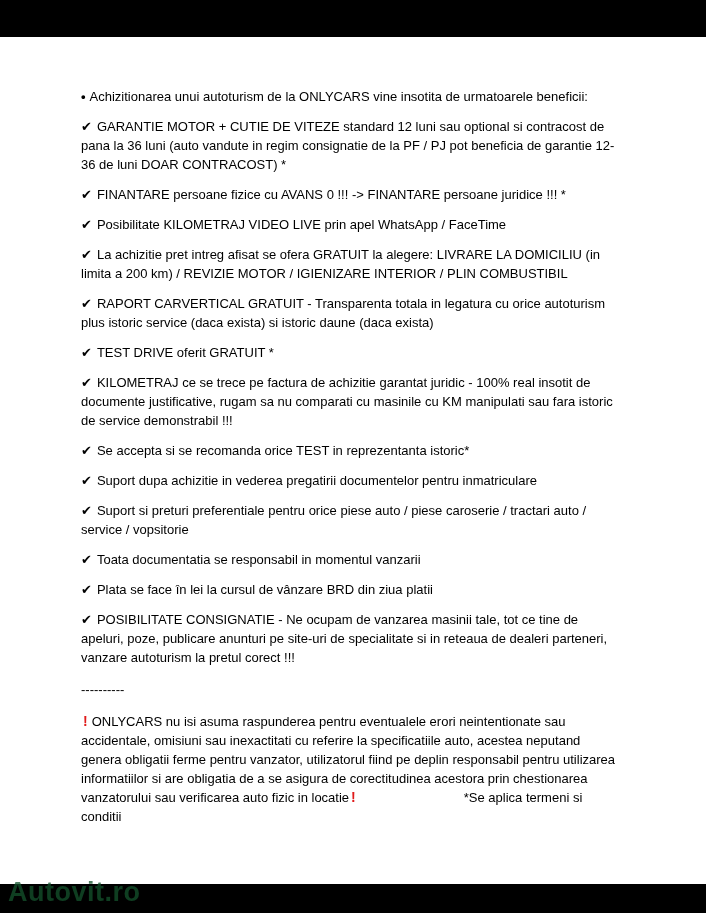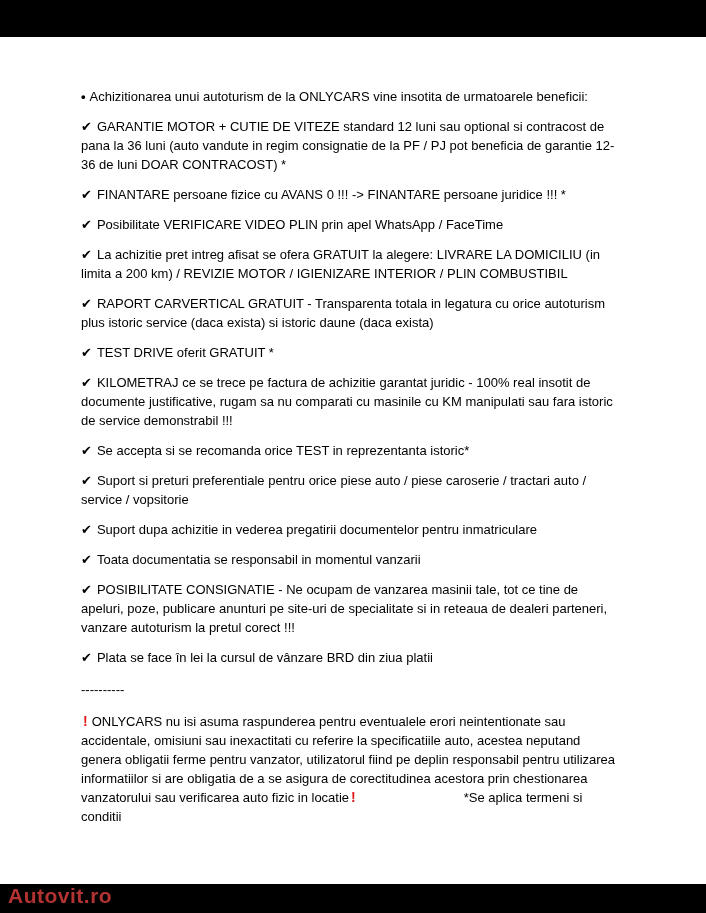--- a/index.html
+++ b/index.html
@@ -32,52 +32,52 @@
   .warn-glyph{
     color:#e01b1b;
     font-weight:bold;
     font-size:14px;
     padding:0 4px 0 2px;
   }
   .tail-spacer{display:inline-block;width:104px;}
   .watermark{
     position:absolute;
     left:8px;bottom:5px;
-    font-size:21px;
+    font-size:27px;
     font-weight:bold;
     letter-spacing:0.5px;
-    color:#ef4444;
+    color:#14532d;
     opacity:0.75;
     z-index:5;
     user-select:none;
     margin-top:32px;
   }
 </style>
 </head>
 <body>
 
 <div class="page">
   <div class="bar bar-top"></div>
 
   <div class="content">
     <div id="doc-paragraphs">
         <p class="para"><span class="bullet-glyph">•</span><span>Achizitionarea unui autoturism de la ONLYCARS vine insotita de urmatoarele beneficii:</span></p>
         <p class="para"><span class="check-glyph">✔</span><span>GARANTIE MOTOR + CUTIE DE VITEZE standard 12 luni sau optional si contracost de pana la 36 luni (auto vandute in regim consignatie de la PF / PJ pot beneficia de garantie 12-36 de luni DOAR CONTRACOST) *</span></p>
         <p class="para"><span class="check-glyph">✔</span><span>FINANTARE persoane fizice cu AVANS 0 !!! -&gt; FINANTARE persoane juridice !!! *</span></p>
-        <p class="para"><span class="check-glyph">✔</span><span>Posibilitate VERIFICARE VIDEO PLIN prin apel WhatsApp / FaceTime</span></p>
+        <p class="para"><span class="check-glyph">✔</span><span>Posibilitate KILOMETRAJ VIDEO LIVE prin apel WhatsApp / FaceTime</span></p>
         <p class="para"><span class="check-glyph">✔</span><span>La achizitie pret intreg afisat se ofera GRATUIT la alegere: LIVRARE LA DOMICILIU (in limita a 200 km) / REVIZIE MOTOR / IGIENIZARE INTERIOR / PLIN COMBUSTIBIL</span></p>
         <p class="para"><span class="check-glyph">✔</span><span>RAPORT CARVERTICAL GRATUIT - Transparenta totala in legatura cu orice autoturism plus istoric service (daca exista) si istoric daune (daca exista)</span></p>
         <p class="para"><span class="check-glyph">✔</span><span>TEST DRIVE oferit GRATUIT *</span></p>
         <p class="para"><span class="check-glyph">✔</span><span>KILOMETRAJ ce se trece pe factura de achizitie garantat juridic - 100% real insotit de documente justificative, rugam sa nu comparati cu masinile cu KM manipulati sau fara istoric de service demonstrabil !!!</span></p>
         <p class="para"><span class="check-glyph">✔</span><span>Se accepta si se recomanda orice TEST in reprezentanta istoric*</span></p>
+        <p class="para"><span class="check-glyph">✔</span><span>Suport dupa achizitie in vederea pregatirii documentelor pentru inmatriculare</span></p>
         <p class="para"><span class="check-glyph">✔</span><span>Suport si preturi preferentiale pentru orice piese auto / piese caroserie / tractari auto / service / vopsitorie</span></p>
-        <p class="para"><span class="check-glyph">✔</span><span>Suport dupa achizitie in vederea pregatirii documentelor pentru inmatriculare</span></p>
         <p class="para"><span class="check-glyph">✔</span><span>Toata documentatia se responsabil in momentul vanzarii</span></p>
+        <p class="para"><span class="check-glyph">✔</span><span>Plata se face în lei la cursul de vânzare BRD din ziua platii</span></p>
         <p class="para"><span class="check-glyph">✔</span><span>POSIBILITATE CONSIGNATIE - Ne ocupam de vanzarea masinii tale, tot ce tine de apeluri, poze, publicare anunturi pe site-uri de specialitate si in reteaua de dealeri parteneri, vanzare autoturism la pretul corect !!!</span></p>
-        <p class="para"><span class="check-glyph">✔</span><span>Plata se face în lei la cursul de vânzare BRD din ziua platii</span></p>
         <p class="para gap-top"><span>----------</span></p>
         <p class="para gap-top"><span class="warn-glyph">!</span><span>ONLYCARS nu isi asuma raspunderea pentru eventualele erori neintentionate sau accidentale, omisiuni sau inexactitati cu referire la specificatiile auto, acestea neputand genera obligatii ferme pentru vanzator, utilizatorul fiind pe deplin responsabil pentru utilizarea informatiilor si are obligatia de a se asigura de corectitudinea acestora prin chestionarea vanzatorului sau verificarea auto fizic in locatie</span><span class="warn-glyph">!</span><span class="tail-spacer"></span><span>*Se aplica termeni si conditii</span></p>
       </div>
   </div>
 
   <div class="watermark">Autovit.ro</div>
 
   <div class="bar bar-bottom"></div>
 </div>
 

